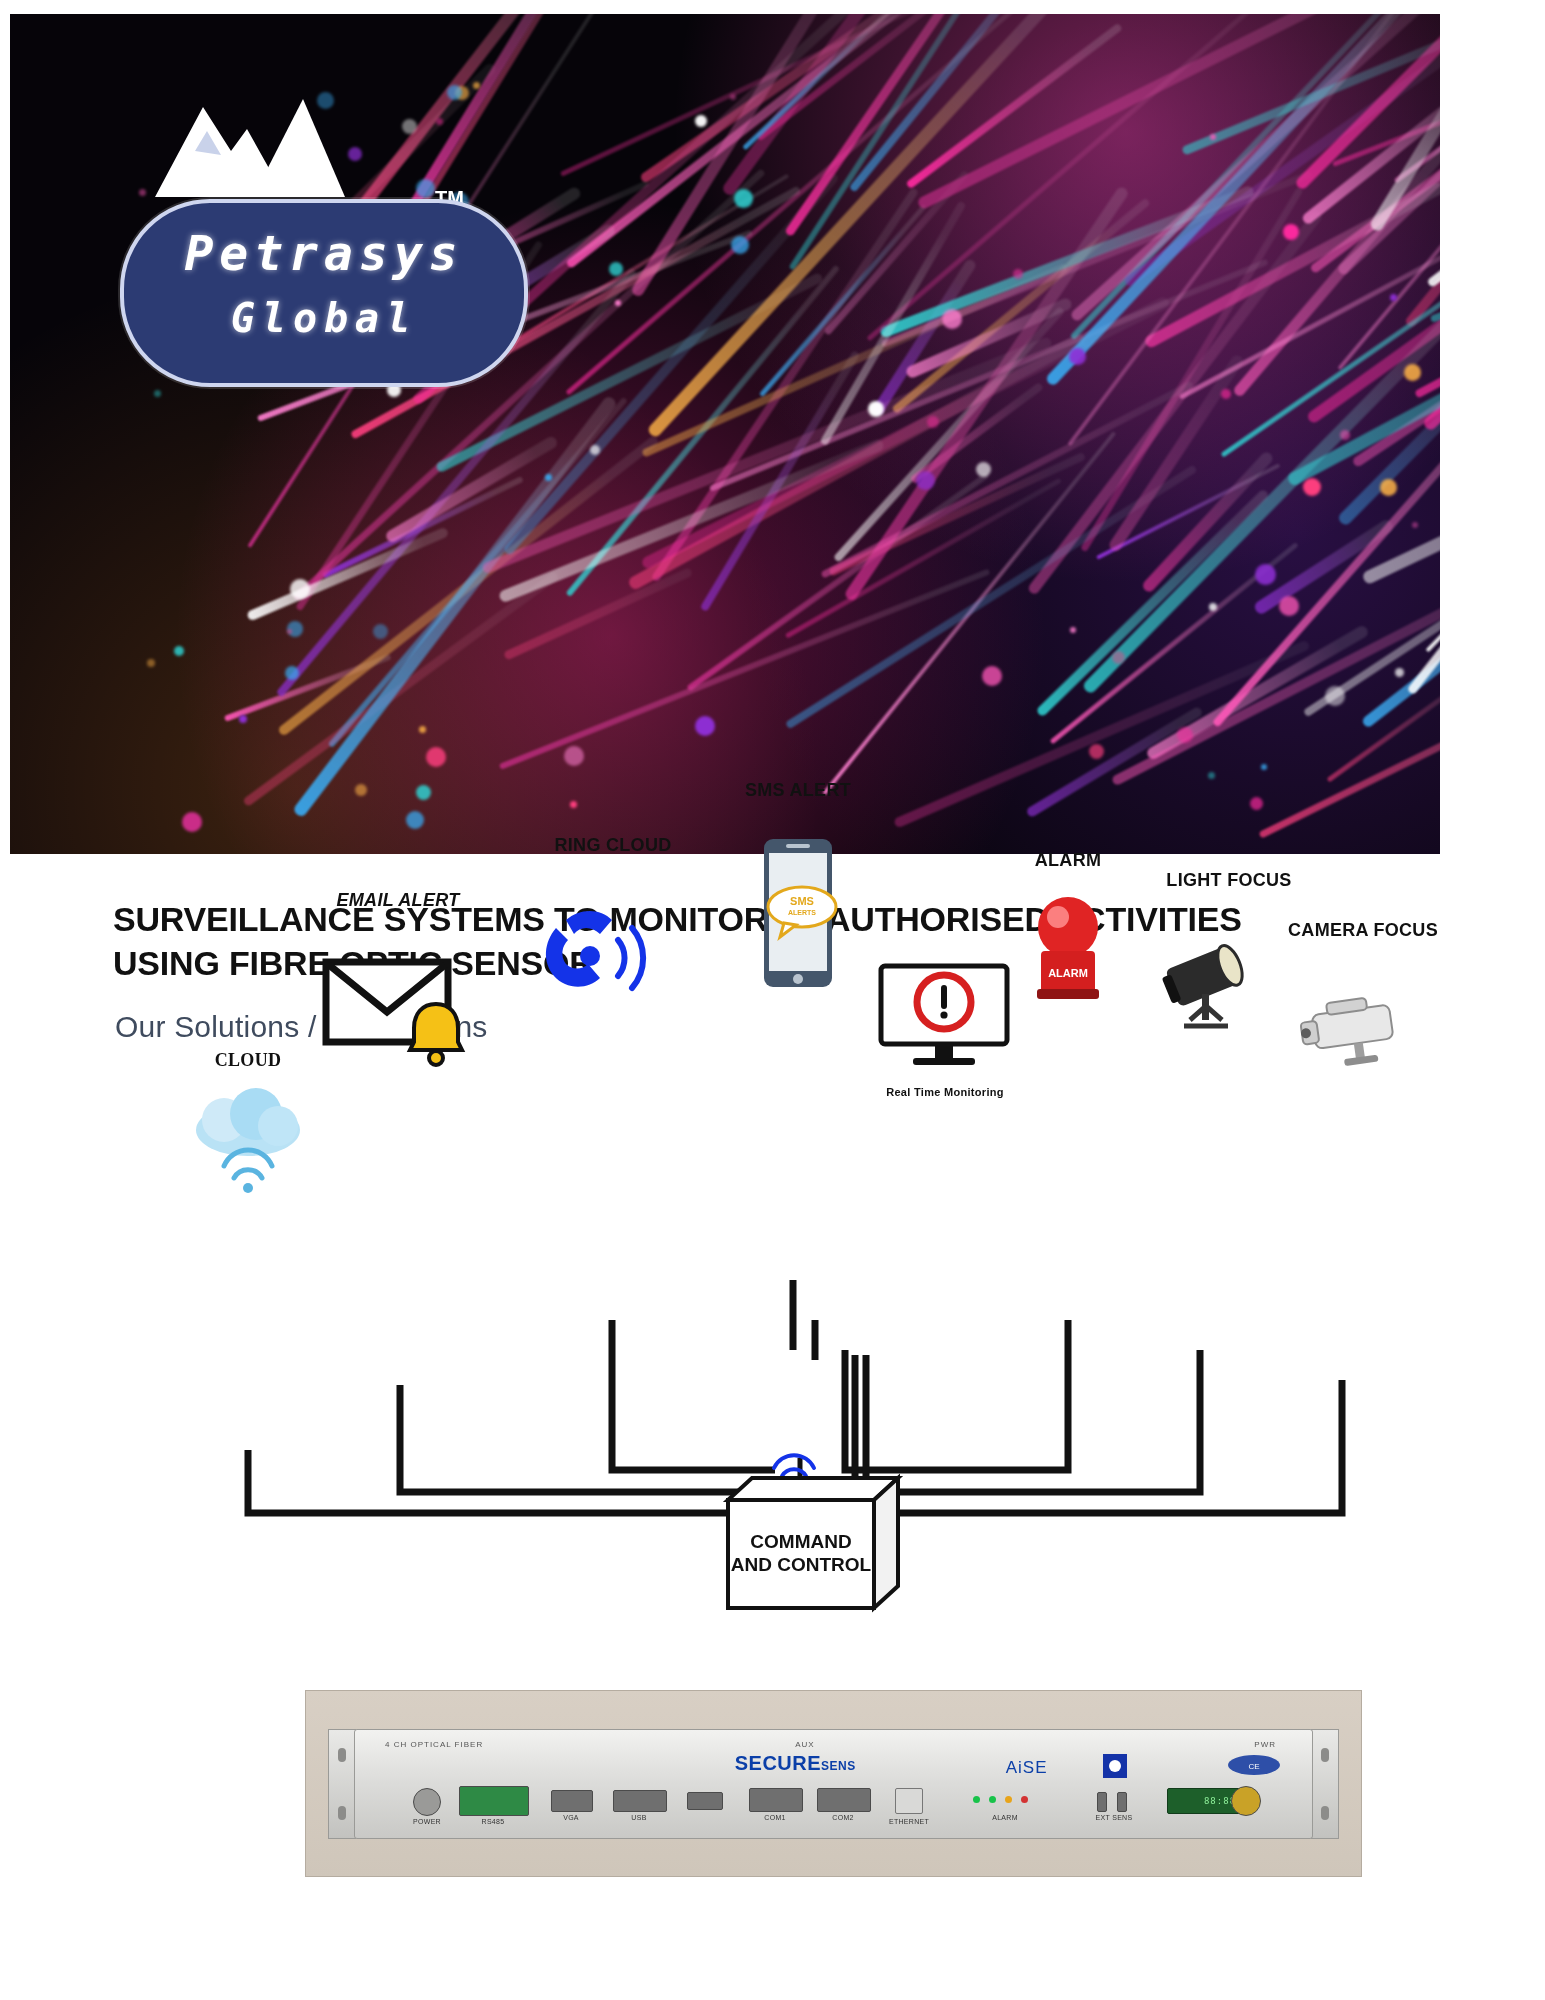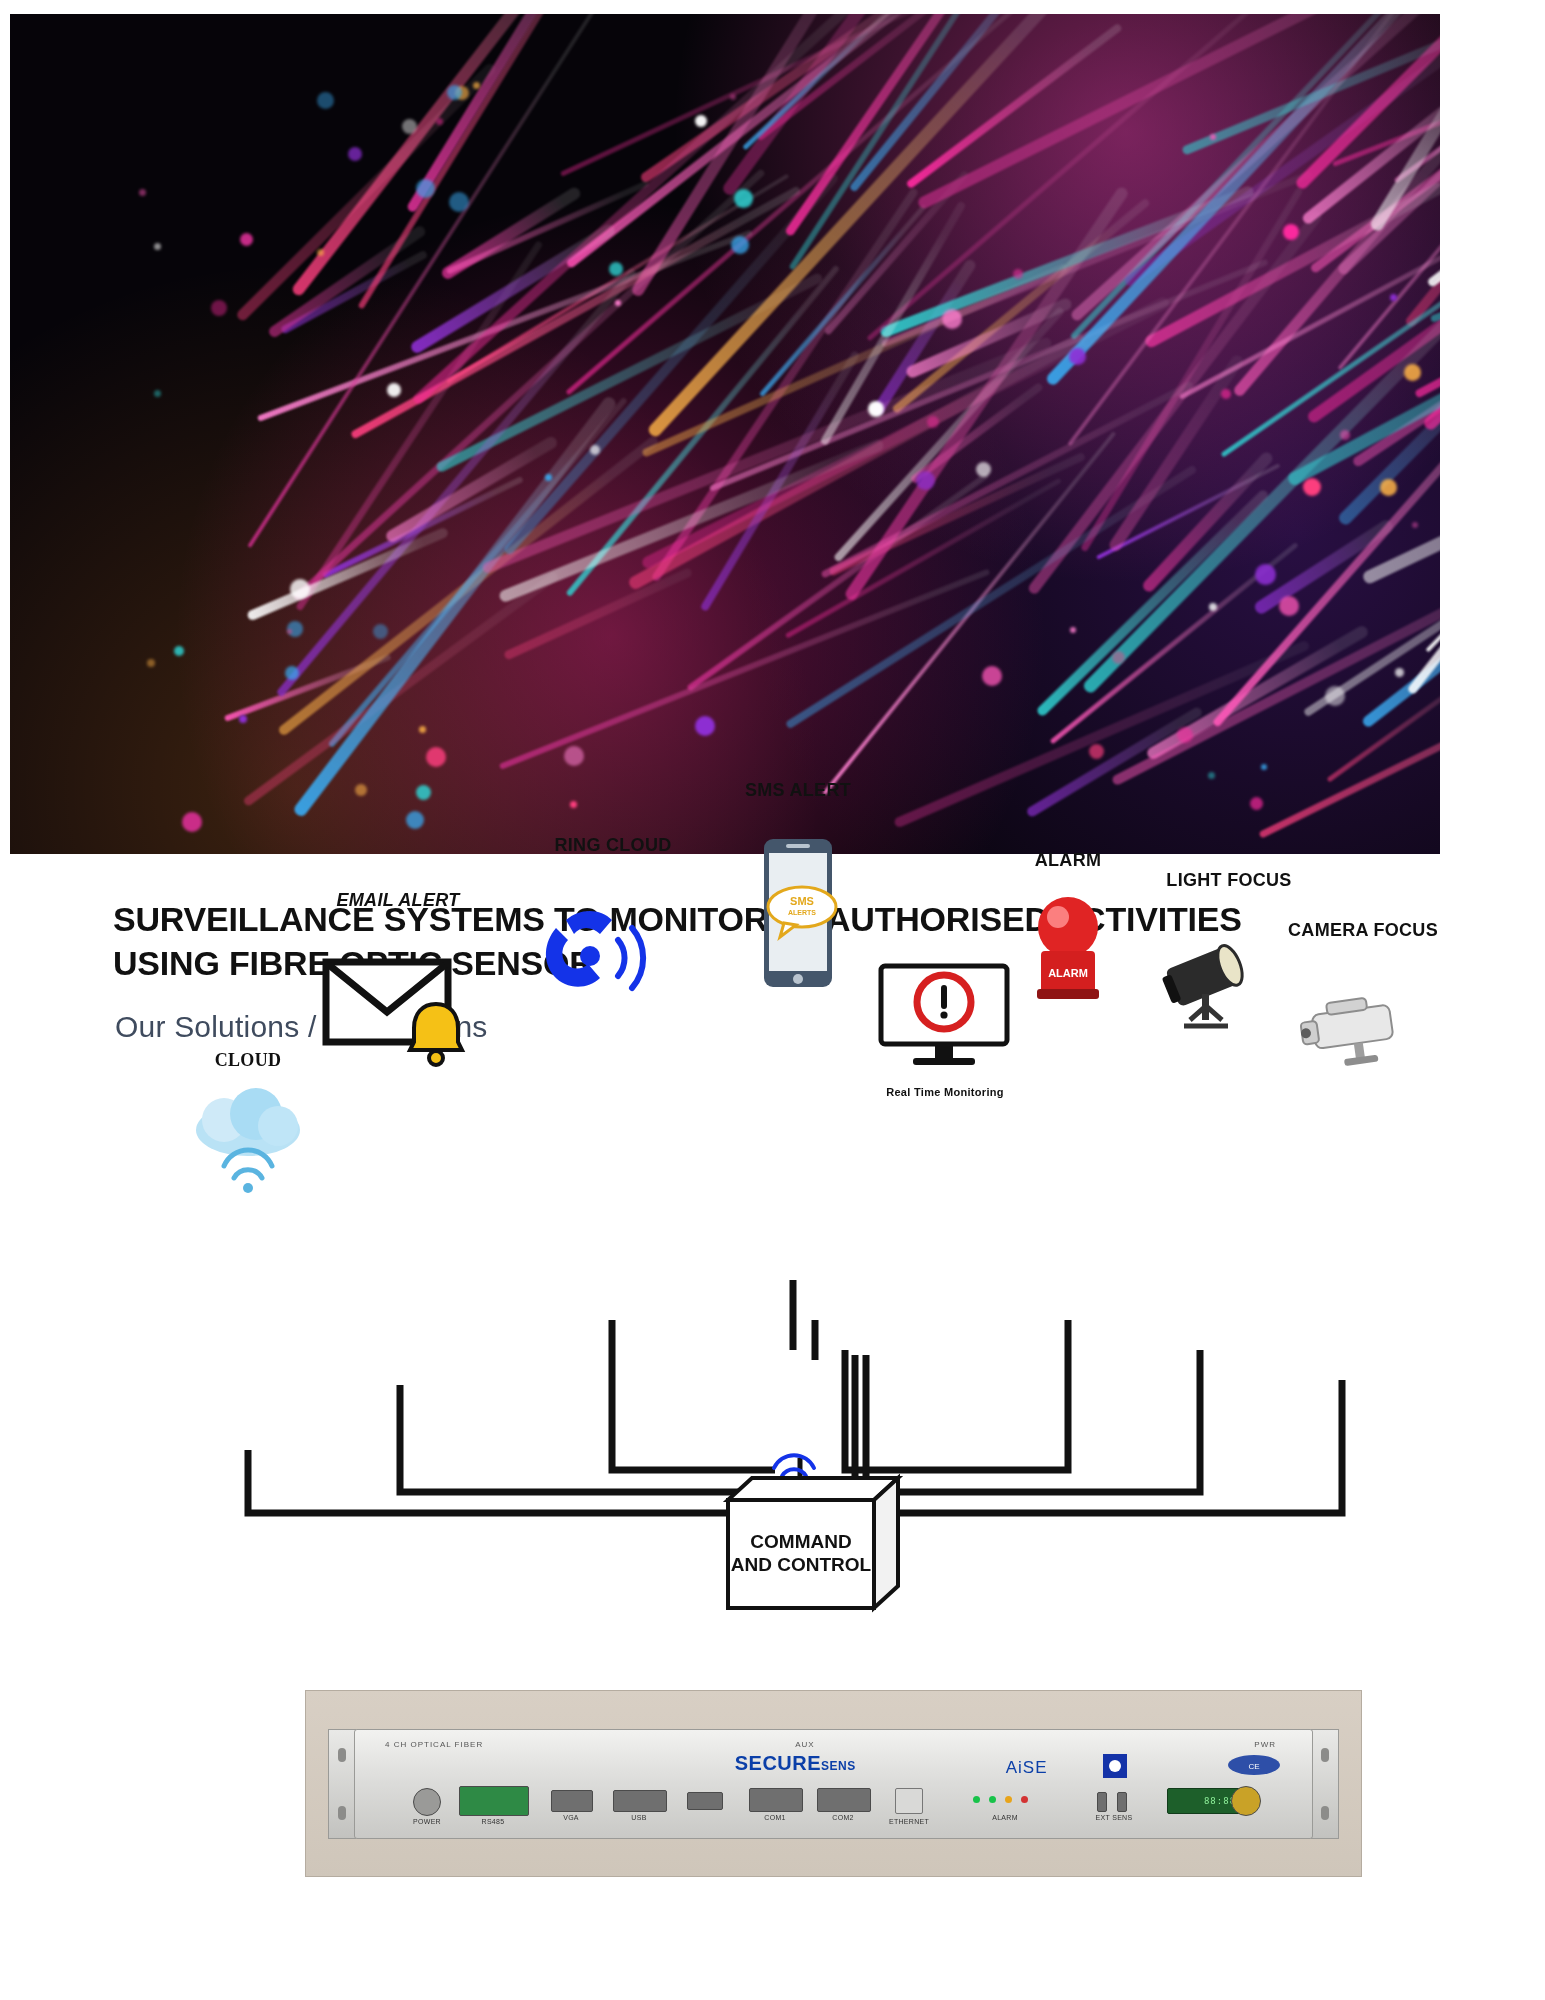--- a/index.html
+++ b/index.html
@@ -435,20 +435,32 @@
       <div class="dot" style="left:1003px;top:255px;width:10px;height:10px;background:#d62f92;opacity:0.66;"></div>
       <div class="dot" style="left:437px;top:71px;width:15px;height:15px;background:#39a9f0;opacity:0.63;"></div>
       <div class="dot" style="left:396px;top:797px;width:18px;height:18px;background:#39a9f0;opacity:0.75;"></div>
       <div class="dot" style="left:932px;top:295px;width:20px;height:20px;background:#ff7fd0;opacity:0.79;"></div>
       <div class="dot" style="left:605px;top:286px;width:6px;height:6px;background:#ff7fd0;opacity:0.98;"></div>
       <div class="dot" style="left:1394px;top:350px;width:17px;height:17px;background:#ffb347;opacity:0.85;"></div>
       <div class="dot" style="left:172px;top:798px;width:20px;height:20px;background:#d62f92;opacity:0.93;"></div>
       <div class="dot" style="left:554px;top:732px;width:20px;height:20px;background:#ff7fd0;opacity:0.56;"></div>
     </div>
 
+  <div class="logo-wrap">
+    <svg width="300" height="120" viewBox="0 0 300 120" style="position:absolute;left:70px;top:0;">
+      <polygon points="20,108 68,18 96,62 112,40 150,108" fill="#ffffff"></polygon>
+      <polygon points="118,108 168,10 210,108" fill="#ffffff"></polygon>
+      <polygon points="60,62 72,42 86,66" fill="#c9d2ea"></polygon>
+    </svg>
+    <div class="logo-tm">TM</div>
+    <div class="logo-badge">
+      <div class="logo-text1">Petrasys</div>
+      <div class="logo-text2">Global</div>
+    </div>
+  </div>
 </div>
 
 <div class="title">SURVEILLANCE SYSTEMS TO MONITOR UNAUTHORISED ACTIVITIES USING FIBRE OPTIC SENSOR</div>
 <div class="subtitle">Our Solutions / Applications</div>
 
 <div class="diagram">
 
   <svg width="1545" height="820" style="position:absolute;left:0;top:0;">
     <g stroke="#111" stroke-width="7" fill="none" stroke-linecap="butt">
 

